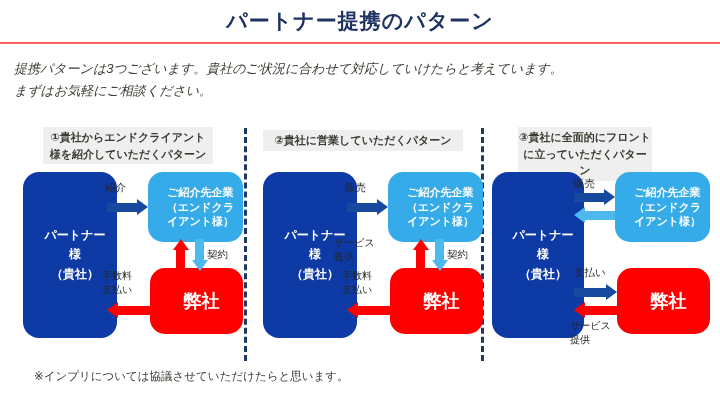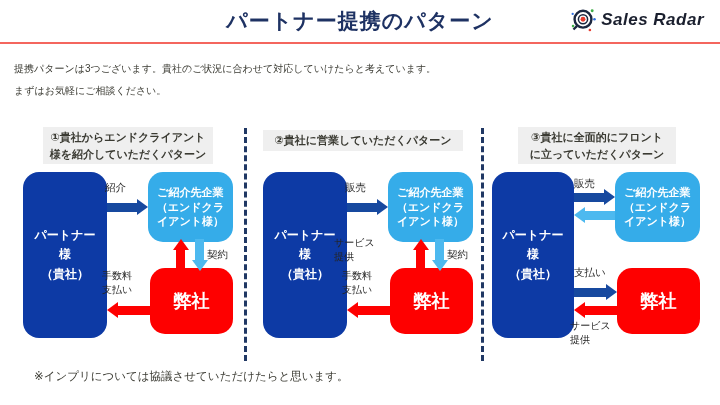--- a/index.html
+++ b/index.html
@@ -8,39 +8,39 @@
 
   
   .hdr{position:absolute;left:0;top:0;width:720px;height:46px;}
   .title{position:absolute;left:0;right:0;top:7px;margin:0;text-align:center;
          font-size:21px;font-weight:bold;letter-spacing:1px;color:var(--title_navy,#1e3263);}
   .brand{position:absolute;right:16px;top:7px;display:flex;align-items:center;gap:5px;}
   .brand-name{font-size:17px;font-style:italic;font-weight:600;color:#1a1f2e;letter-spacing:.5px;}
   .redline{position:absolute;left:0;top:42px;width:720px;height:2px;background:var(--line_red,#f4665e);}
 
   
-  .intro{position:absolute;left:14px;top:58px;margin:0;font-size:10px;line-height:22px;
-         color:var(--text,#3b3b33);}
+  .intro{position:absolute;left:14px;top:58px;margin:0;font-size:13px;line-height:22px;
+         color:var(--text,#3b3b33);font-style:italic;}
   .footnote{position:absolute;left:34px;top:369px;margin:0;font-size:11.5px;color:var(--text,#3b3b33);}
 
   
   .divider{position:absolute;top:128px;height:233px;width:0;
            border-left:3px dashed var(--navy,#203864);}
   .d1{left:244px;} .d2{left:481px;}
 
   
   .panel{position:absolute;top:127px;width:230px;height:240px;}
   .p1{left:10px;} .p2{left:250px;} .p3{left:490px;}
 
   .phead{position:absolute;background:var(--gray_bg,#efefef);color:#3a3a32;
          font-size:11px;font-weight:bold;line-height:1.5;text-align:center;
          white-space:pre-line;padding:2px 0;}
 
   .box{position:absolute;display:flex;align-items:center;justify-content:center;
-       text-align:center;color:#fff;font-weight:bold;white-space:pre-line;}
+       text-align:center;color:#fff;font-weight:bold;white-space:pre-line;padding-left:10px;}
   .partner{background:var(--dark_blue,#0d3aa5);font-size:12px;line-height:1.6;border-radius:16px;}
   .client{background:var(--light_blue,#35ace9);font-size:11px;line-height:1.32;border-radius:15px;}
   .ours{background:var(--red,#fe0000);font-size:18px;border-radius:15px;}
 
   .lbl{position:absolute;font-size:10px;line-height:1.35;color:var(--label,#262626);
        text-align:left;white-space:pre-line;}
 
   
   .arr{position:absolute;display:flex;}
   .c-dk{color:var(--arrow_blue,#17499f);}
@@ -60,34 +60,20 @@
   .arr-d .head{width:0;height:0;border-left:8px solid transparent;border-right:8px solid transparent;
                border-top:11px solid currentColor;}
 </style>
 </head>
 <body>
 
 <div class="page">
 
   <div class="hdr">
     <h1 class="title">パートナー提携のパターン</h1>
-    <div class="brand">
-      <svg width="26" height="26" viewBox="0 0 34 34">
-        <path d="M9 25 L4.5 29.5" stroke="#1b2740" stroke-width="3" fill="none"></path>
-        <circle cx="17" cy="16" r="11" stroke="#1b2740" stroke-width="3.2" fill="none"></circle>
-        <circle cx="17" cy="16" r="6" stroke="#1b2740" stroke-width="2" fill="none"></circle>
-        <circle cx="17" cy="16" r="3.2" fill="#e63c30"></circle>
-        <circle cx="29" cy="5" r="1.9" fill="#3fae49"></circle>
-        <circle cx="32" cy="16" r="1.7" fill="#2f6fe0"></circle>
-        <circle cx="26" cy="30" r="1.7" fill="#e63c30"></circle>
-        <circle cx="4" cy="25" r="1.7" fill="#3fae49"></circle>
-        <circle cx="3.5" cy="9" r="1.5" fill="#2f6fe0"></circle>
-      </svg>
-      <span class="brand-name">Sales Radar</span>
-    </div>
   </div>
   <div class="redline"></div>
 
   <p class="intro"><span>提携パターンは3つございます。貴社のご状況に合わせて対応していけたらと考えています。</span><br><span>まずはお気軽にご相談ください。</span></p>
 
   <div class="divider d1"></div>
   <div class="divider d2"></div>
 
   <section class="panel p1">
     <div class="phead" style="left:33px;top:0;width:170px;">①貴社からエンドクライアント
@@ -154,21 +140,21 @@
 
     <div class="lbl" style="left:92px;top:142px;width:48px;">手数料
 支払い</div>
     <div class="arr arr-l c-red" style="left:97px;top:175px;width:43px;">
         <i class="head"></i>
         <i class="shaft"></i>
       </div>
   </section>
 
   <section class="panel p3">
-    <div class="phead" style="left:28px;top:0;width:158px;">③貴社に全面的にフロント
+    <div class="phead" style="left:28px;top:0;width:134px;">③貴社に全面的にフロント
 に立っていただくパターン</div>
     <div class="box partner" style="left:2px;top:45px;width:82px;height:166px;">パートナー
 様
 （貴社）</div>
     <div class="box client" style="left:125px;top:45px;width:85px;height:70px;">ご紹介先企業
 （エンドクラ
 イアント様）</div>
     <div class="box ours" style="left:127px;top:141px;width:83px;height:66px;">弊社</div>
 
     <div class="lbl" style="left:84px;top:49px;width:41px;font-size:10.5px;">販売</div>

